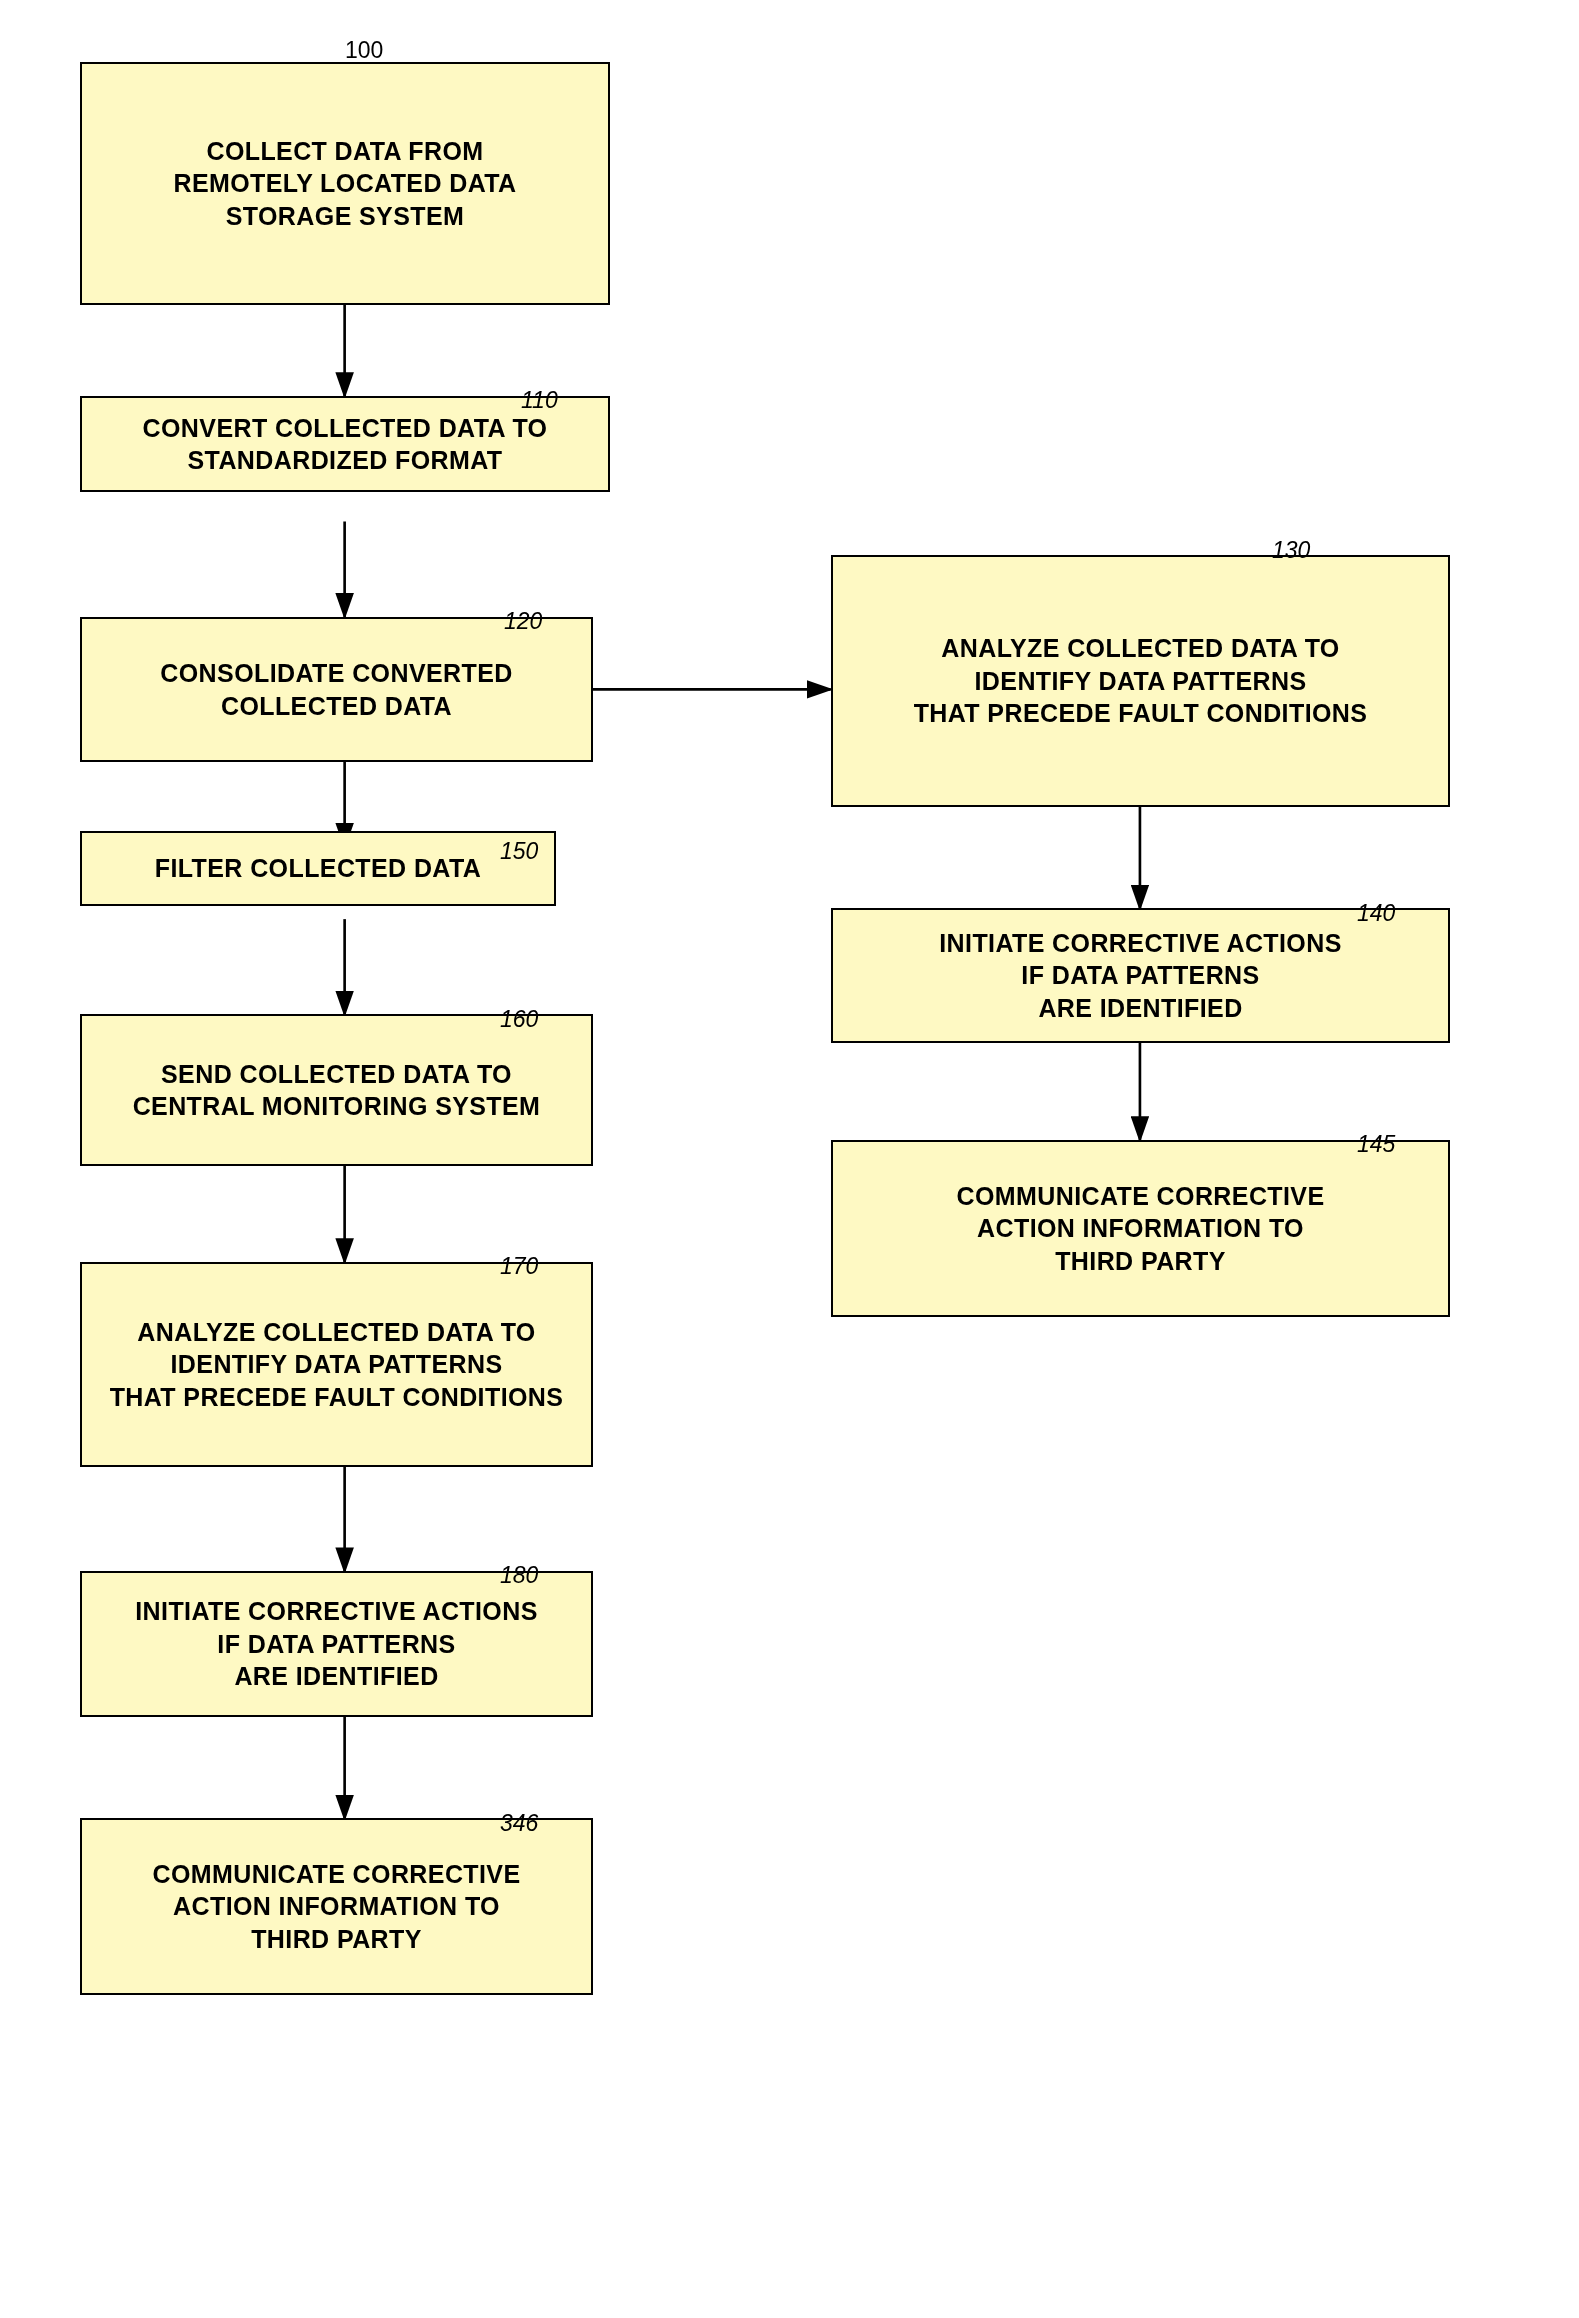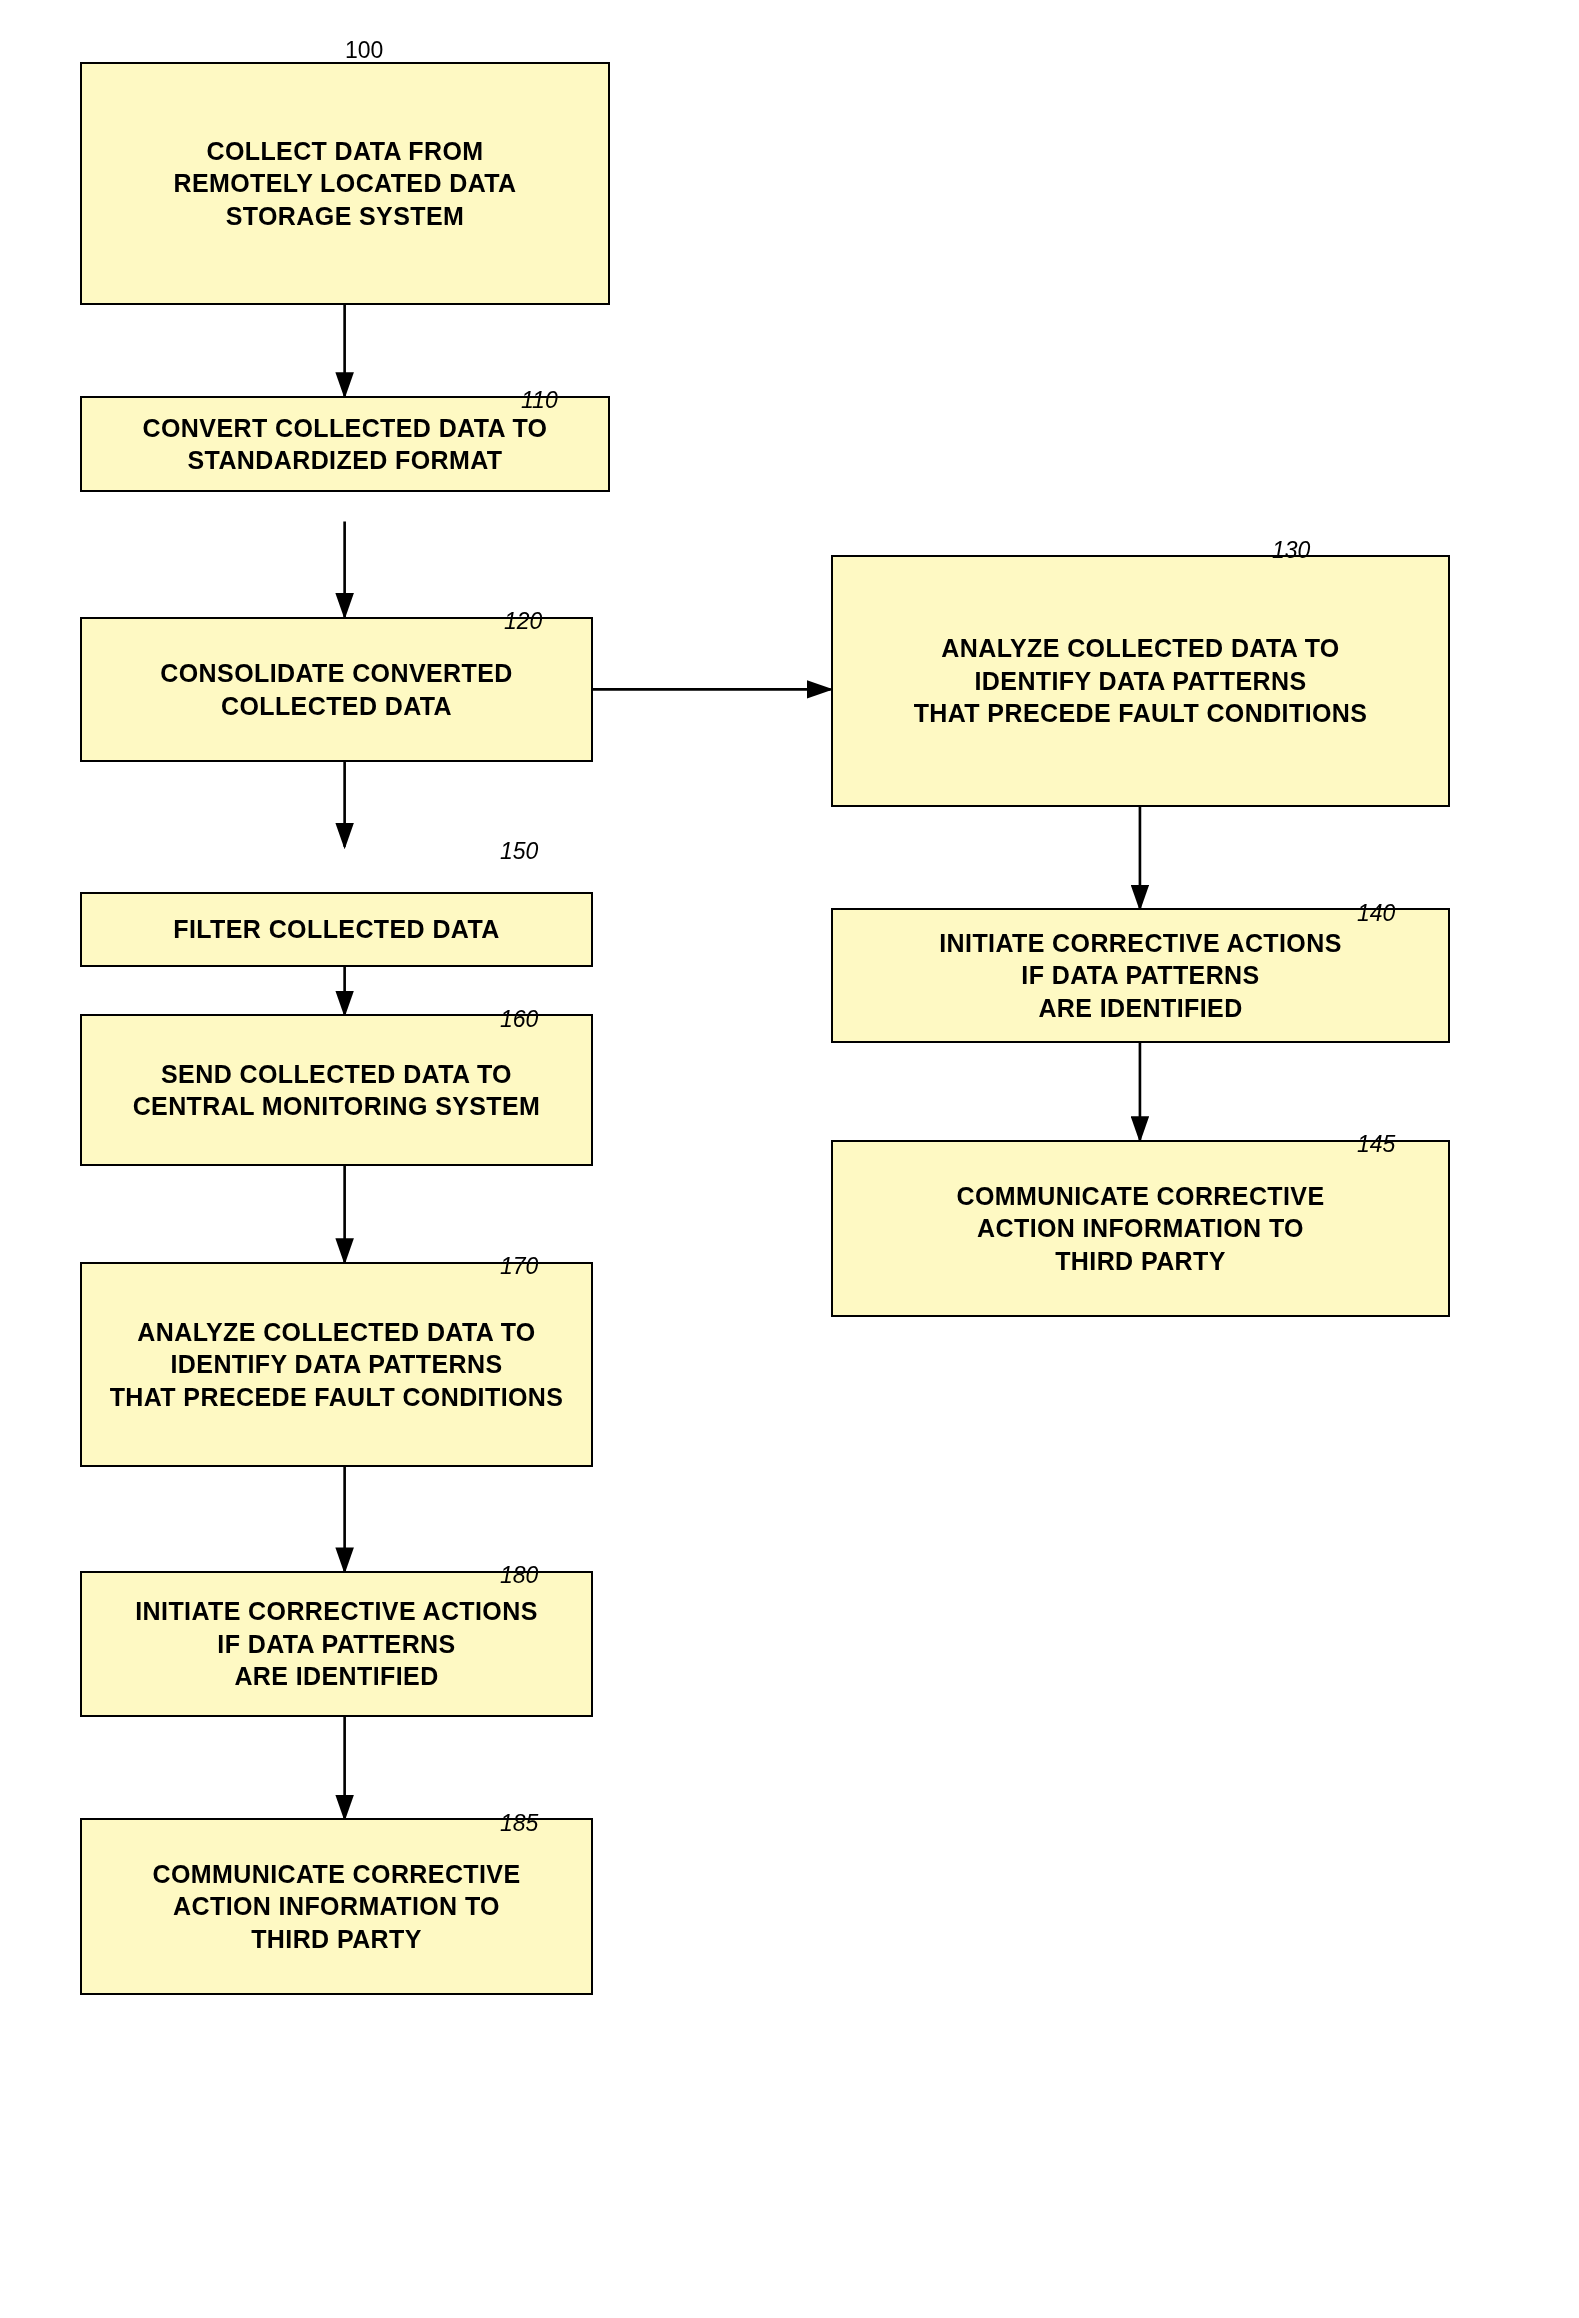--- a/index.html
+++ b/index.html
@@ -98,21 +98,21 @@
 STANDARDIZED FORMAT</span>
   </div>
   <span class="label-number" style="left: 521px; top: 387px; font-style: italic;">110</span>
 
   <div class="flow-box" style="left: 80px; top: 617px; width: 513px; height: 145px;">
     <span style="white-space: pre-line;">CONSOLIDATE CONVERTED
 COLLECTED DATA</span>
   </div>
   <span class="label-number" style="left: 504px; top: 608px; font-style: italic;">120</span>
 
-  <div class="flow-box" style="left: 80px; top: 892px; width: 513px; height: 75px;">
+  <div class="flow-box" style="left: 80px; top: 831px; width: 476px; height: 75px;">
     <span style="white-space: pre-line;">FILTER COLLECTED DATA</span>
   </div>
   <span class="label-number" style="left: 500px; top: 838px; font-style: italic;">150</span>
 
   <div class="flow-box" style="left: 80px; top: 1014px; width: 513px; height: 152px;">
     <span style="white-space: pre-line;">SEND COLLECTED DATA TO
 CENTRAL MONITORING SYSTEM</span>
   </div>
   <span class="label-number" style="left: 500px; top: 1006px; font-style: italic;">160</span>
 
@@ -128,21 +128,21 @@
 IF DATA PATTERNS
 ARE IDENTIFIED</span>
   </div>
   <span class="label-number" style="left: 500px; top: 1562px; font-style: italic;">180</span>
 
   <div class="flow-box" style="left: 80px; top: 1818px; width: 513px; height: 177px;">
     <span style="white-space: pre-line;">COMMUNICATE CORRECTIVE
 ACTION INFORMATION TO
 THIRD PARTY</span>
   </div>
-  <span class="label-number" style="left: 500px; top: 1810px; font-style: italic;">185</span>
+  <span class="label-number" style="left: 500px; top: 1810px; font-style: italic;">346</span>
 
   <div class="flow-box" style="left: 831px; top: 555px; width: 619px; height: 252px;">
     <span style="white-space: pre-line;">ANALYZE COLLECTED DATA TO
 IDENTIFY DATA PATTERNS
 THAT PRECEDE FAULT CONDITIONS</span>
   </div>
   <span class="label-number" style="left: 1272px; top: 537px; font-style: italic;">130</span>
 
   <div class="flow-box" style="left: 831px; top: 908px; width: 619px; height: 135px;">
     <span style="white-space: pre-line;">INITIATE CORRECTIVE ACTIONS

